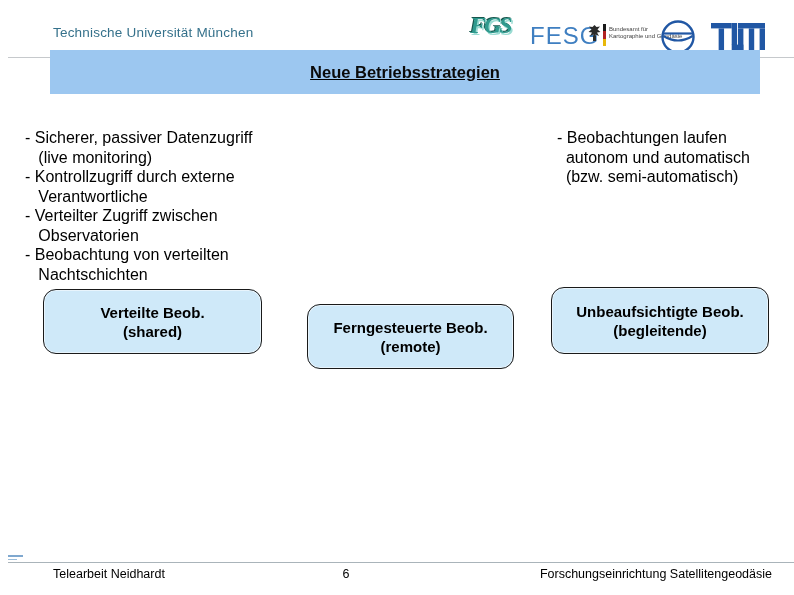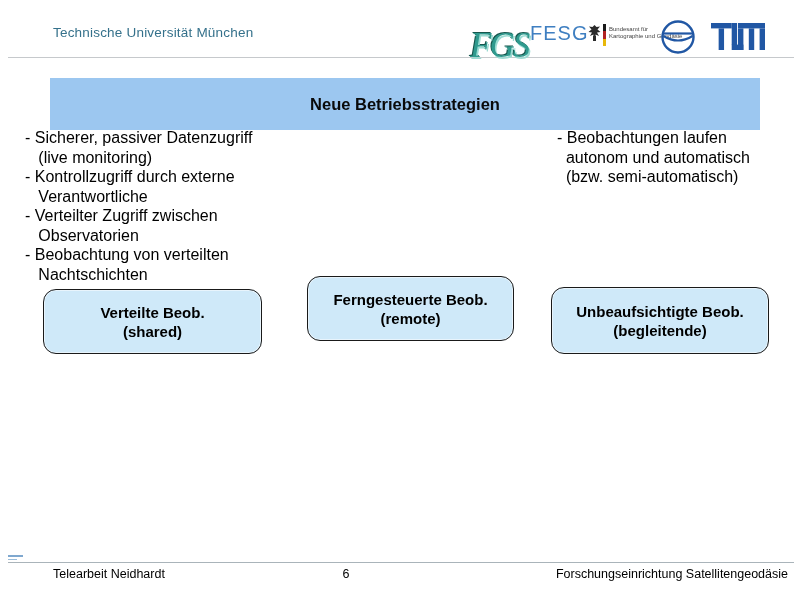--- a/index.html
+++ b/index.html
@@ -10,71 +10,71 @@
   
   .uni-header{
     position:absolute;left:45px;top:25px;font-size:13.5px;color:#35718b;
     letter-spacing:.2px;
   }
   .header-rule{position:absolute;left:0;top:57px;width:794px;height:1px;background:#c6c9cc;}
 
   
   .logo-strip{position:absolute;top:0;left:440px;width:354px;height:57px;}
   .fgs{
-    position:absolute;left:22px;top:26px;
-    font-family:"Liberation Serif", serif;font-style:italic;font-weight:normal;
-    font-size:35px;color:#2f9a8e;text-shadow:1.5px 1.5px 0 #9adbd2, -1px -1px 0 #17564d;
+    position:absolute;left:22px;top:12px;
+    font-family:"Liberation Serif", serif;font-style:italic;font-weight:bold;
+    font-size:24px;color:#2f9a8e;text-shadow:1.5px 1.5px 0 #9adbd2, -1px -1px 0 #17564d;
     letter-spacing:-2px;
   }
   .fesg{
-    position:absolute;left:82px;top:22px;font-size:20px;color:#3f7fc1;
+    position:absolute;left:82px;top:22px;font-size:24px;color:#3f7fc1;
     letter-spacing:1px;font-weight:normal;
   }
   .bkg{position:absolute;left:140px;top:24px;display:flex;align-items:flex-start;}
   .bkg svg{display:block;}
   .bkg-stripe{width:3px;height:22px;margin:0 3px 0 2px;
     background:linear-gradient(#1a1a1a 0 34%, #b22222 34% 67%, #e8b80a 67% 100%);}
   .bkg-text{font-size:6px;line-height:7px;color:#444;padding-top:2px;white-space:nowrap;}
   .globe{position:absolute;left:212px;top:19px;}
   .tum{position:absolute;left:262px;top:23px;}
 
   
   .title-bar{
-    position:absolute;left:42px;top:78px;width:710px;height:52px;background:#9cc7f0;
-    display:flex;align-items:center;justify-content:center;
+    position:absolute;left:42px;top:50px;width:710px;height:44px;background:#9cc7f0;
+    display:flex;align-items:center;justify-content:center;text-decoration:underline;
   }
   .title-bar span{font-size:16.5px;font-weight:bold;color:#0a0a0a;}
 
   
   .col{
     position:absolute;top:128px;font-size:16px;line-height:19.5px;
     white-space:pre-wrap;color:#000;
   }
   .col1{left:17px;width:268px;}
   .col2{left:284px;width:262px;}
   .col3{left:549px;width:240px;}
 
   
   .strategy-box{
     position:absolute;background:#cfe9f9;border:1.5px solid #1a1a1a;border-radius:13px;
     display:flex;flex-direction:column;align-items:center;justify-content:center;
     text-align:center;box-shadow:inset 0 0 0 1px #e8f4fc;
   }
   .strategy-box .bt{font-weight:bold;font-size:15px;line-height:19px;}
   .box1{left:35px;top:289px;width:217px;height:63px;}
-  .box2{left:299px;top:276px;width:205px;height:63px;}
+  .box2{left:299px;top:304px;width:205px;height:63px;}
   .box3{left:543px;top:287px;width:216px;height:65px;}
 
   
   .edge-mark{position:absolute;left:0;top:555px;width:15px;height:2px;background:#7fa8cf;}
   .edge-mark2{position:absolute;left:0;top:559px;width:9px;height:1px;background:#9bbdda;}
   .footer-rule{position:absolute;left:0;top:562px;width:794px;height:1px;background:#aab4ba;}
   .footer-author{position:absolute;left:45px;top:567px;font-size:12.5px;}
   .footer-page{position:absolute;left:0;top:567px;width:676px;text-align:center;font-size:12.5px;}
-  .footer-institute{position:absolute;right:14px;top:567px;font-size:12.5px;text-align:center;}
+  .footer-institute{position:absolute;right:30px;top:567px;font-size:12.5px;text-align:center;}
 </style>
 </head>
 <body>
 
 <div class="slide">
 
   <div class="uni-header">Technische Universität München</div>
   <div class="header-rule"></div>
 
   <div class="logo-strip">

